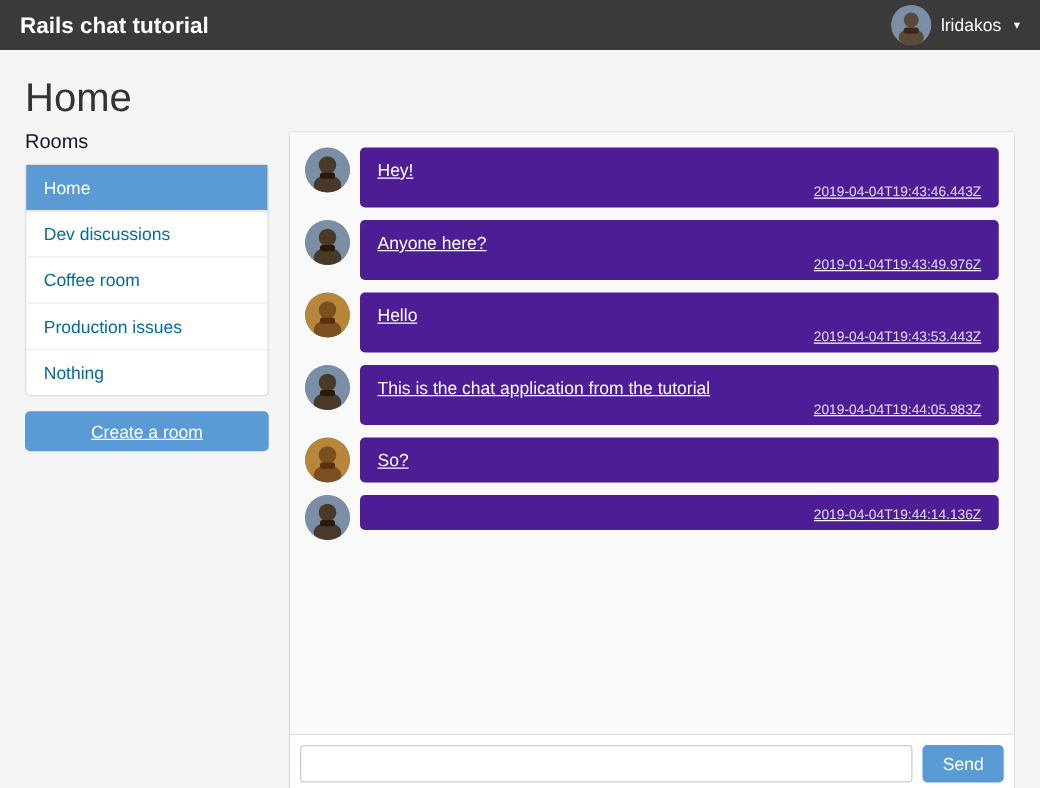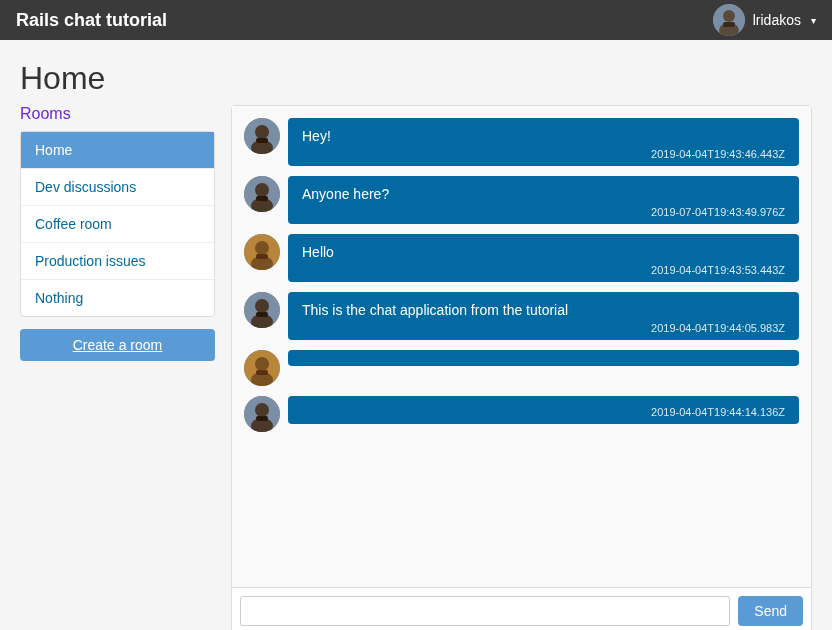--- a/index.html
+++ b/index.html
@@ -56,21 +56,21 @@
       gap: 16px;
     }
 
     
     .sidebar {
       width: 195px;
       flex-shrink: 0;
     }
     .sidebar-title {
       font-size: 16px;
-      color: #6d28d9;
+      color: #0f172a;
       margin-bottom: 8px;
     }
     .sidebar-nav {
       background: white;
       border: 1px solid #ddd;
       border-radius: 4px;
       margin-bottom: 12px;
     }
     .sidebar-item {
       padding: 10px 14px;
@@ -123,26 +123,27 @@
       height: 36px;
       border-radius: 50%;
       flex-shrink: 0;
       background: #888;
       overflow: hidden;
       display: flex;
       align-items: center;
       justify-content: center;
     }
     .message-bubble {
-      background: #0369a1;
+      background: #4c1d95;
       color: white;
       border-radius: 4px;
       padding: 10px 14px 6px 14px;
       flex: 1;
       font-size: 14px;
+      text-decoration: underline;
     }
     .message-text { margin-bottom: 4px; }
     .message-time {
       text-align: right;
       font-size: 11px;
       color: rgba(255,255,255,0.85);
     }
 
     
     .input-area {
@@ -226,21 +227,21 @@
             <div class="message-avatar">
               <svg viewBox="0 0 36 36" xmlns="http://www.w3.org/2000/svg">
         <circle cx="18" cy="18" r="18" fill="#7a8fa6"></circle>
         <circle cx="18" cy="14" r="7" fill="#4a3828"></circle>
         <ellipse cx="18" cy="30" rx="11" ry="8" fill="#4a3828"></ellipse>
         <rect x="12" y="20" width="12" height="5" rx="2" fill="#2a1808"></rect>
       </svg>
             </div>
             <div class="message-bubble">
               <div class="message-text">Anyone here?</div>
-              <div class="message-time">2019-07-04T19:43:49.976Z</div>
+              <div class="message-time">2019-01-04T19:43:49.976Z</div>
             </div>
           </div>
           <div class="message-row">
             <div class="message-avatar">
               <svg viewBox="0 0 36 36" xmlns="http://www.w3.org/2000/svg">
         <circle cx="18" cy="18" r="18" fill="#b8863a"></circle>
         <circle cx="18" cy="14" r="7" fill="#7a5020"></circle>
         <ellipse cx="18" cy="30" rx="11" ry="8" fill="#7a5020"></ellipse>
         <rect x="12" y="20" width="12" height="5" rx="2" fill="#5a3010"></rect>
       </svg>
@@ -267,20 +268,21 @@
           <div class="message-row">
             <div class="message-avatar">
               <svg viewBox="0 0 36 36" xmlns="http://www.w3.org/2000/svg">
         <circle cx="18" cy="18" r="18" fill="#b8863a"></circle>
         <circle cx="18" cy="14" r="7" fill="#7a5020"></circle>
         <ellipse cx="18" cy="30" rx="11" ry="8" fill="#7a5020"></ellipse>
         <rect x="12" y="20" width="12" height="5" rx="2" fill="#5a3010"></rect>
       </svg>
             </div>
             <div class="message-bubble">
+              <div class="message-text">So?</div>
             </div>
           </div>
           <div class="message-row">
             <div class="message-avatar">
               <svg viewBox="0 0 36 36" xmlns="http://www.w3.org/2000/svg">
         <circle cx="18" cy="18" r="18" fill="#7a8fa6"></circle>
         <circle cx="18" cy="14" r="7" fill="#4a3828"></circle>
         <ellipse cx="18" cy="30" rx="11" ry="8" fill="#4a3828"></ellipse>
         <rect x="12" y="20" width="12" height="5" rx="2" fill="#2a1808"></rect>
       </svg>

